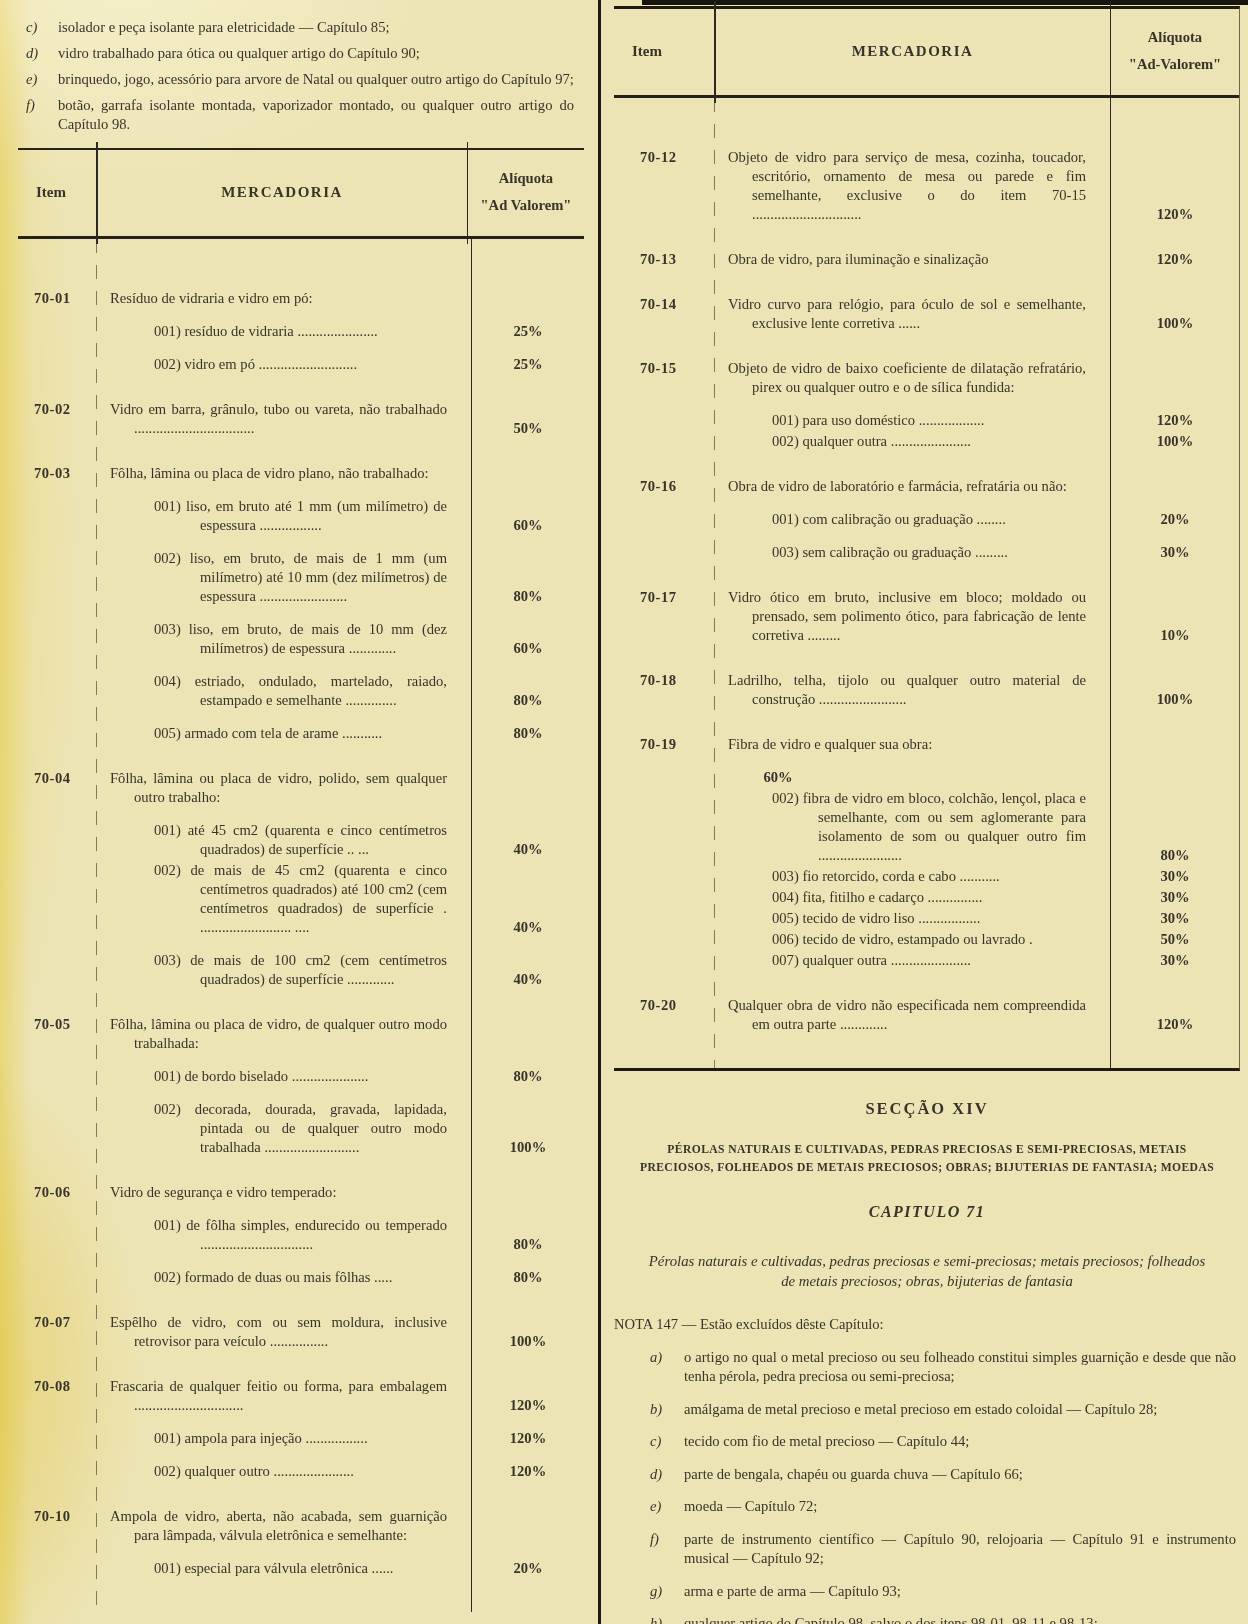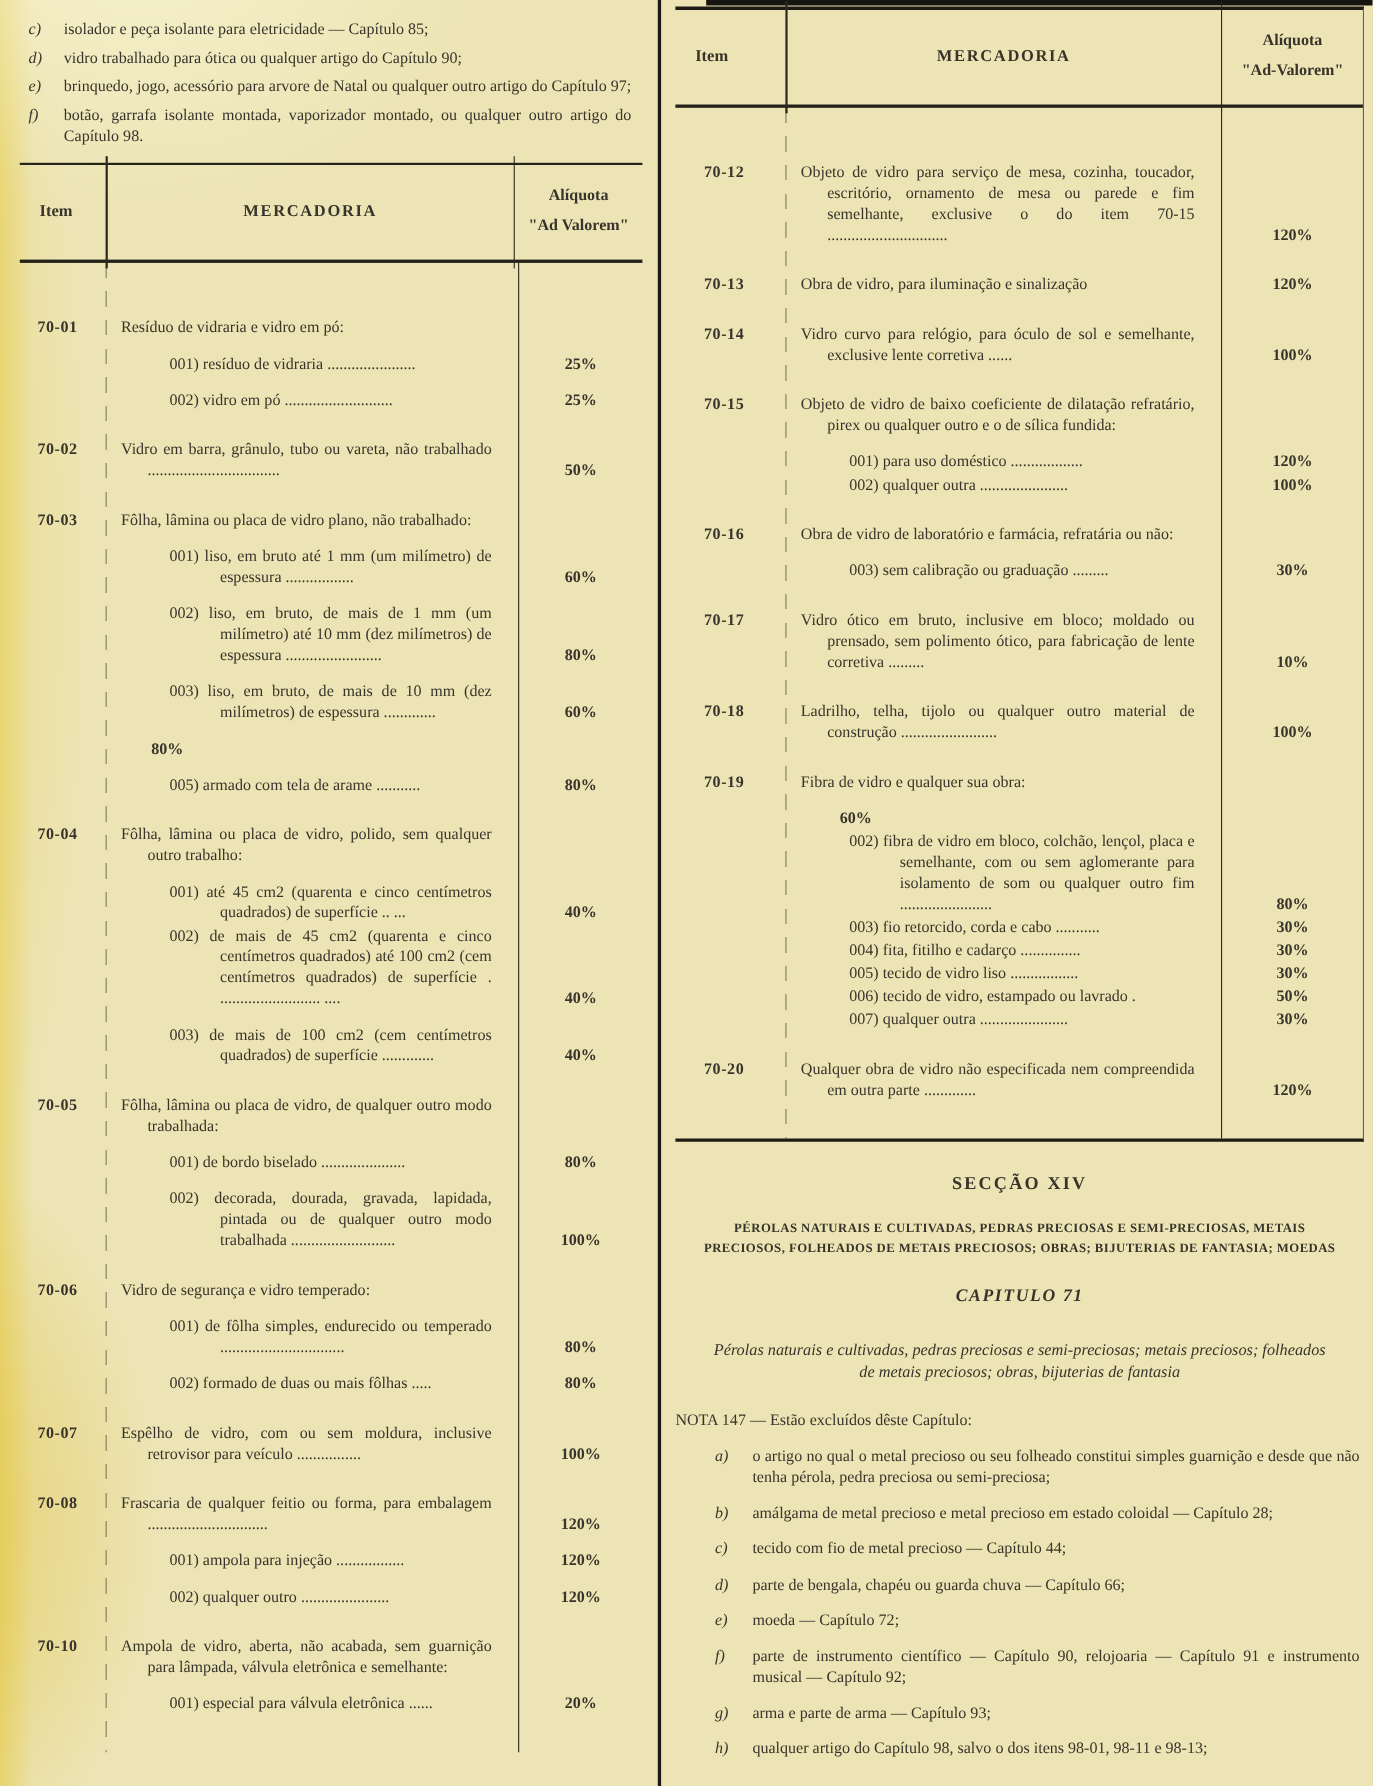--- a/index.html
+++ b/index.html
@@ -150,20 +150,21 @@
             <div class="c-desc d-sub">002) liso, em bruto, de mais de 1 mm (um milímetro) até 10 mm (dez milímetros) de espessura ........................</div>
             <div class="c-val">80%</div>
           </div>
           <div class="trow">
             <div class="c-item"></div>
             <div class="c-desc d-sub">003) liso, em bruto, de mais de 10 mm (dez milímetros) de espessura .............</div>
             <div class="c-val">60%</div>
           </div>
           <div class="trow">
             <div class="c-item"></div>
+            <div class="c-desc d-sub">004) estriado, ondulado, martelado, raiado, estampado e semelhante ..............</div>
             <div class="c-val">80%</div>
           </div>
           <div class="trow">
             <div class="c-item"></div>
             <div class="c-desc d-sub">005) armado com tela de arame ...........</div>
             <div class="c-val">80%</div>
           </div>
           <div class="trow entry-start">
             <div class="c-item">70-04</div>
             <div class="c-desc d-main">Fôlha, lâmina ou placa de vidro, polido, sem qualquer outro trabalho:</div>
@@ -293,20 +294,25 @@
             <div class="c-desc d-sub">002) qualquer outra ......................</div>
             <div class="c-val">100%</div>
           </div>
           <div class="trow entry-start">
             <div class="c-item">70-16</div>
             <div class="c-desc d-main">Obra de vidro de laboratório e farmácia, refratária ou não:</div>
             <div class="c-val"></div>
           </div>
           <div class="trow">
             <div class="c-item"></div>
+            <div class="c-desc d-sub">001) com calibração ou graduação ........</div>
+            <div class="c-val">20%</div>
+          </div>
+          <div class="trow">
+            <div class="c-item"></div>
             <div class="c-desc d-sub">003) sem calibração ou graduação .........</div>
             <div class="c-val">30%</div>
           </div>
           <div class="trow entry-start">
             <div class="c-item">70-17</div>
             <div class="c-desc d-main">Vidro ótico em bruto, inclusive em bloco; moldado ou prensado, sem polimento ótico, para fabricação de lente corretiva .........</div>
             <div class="c-val">10%</div>
           </div>
           <div class="trow entry-start">
             <div class="c-item">70-18</div>

